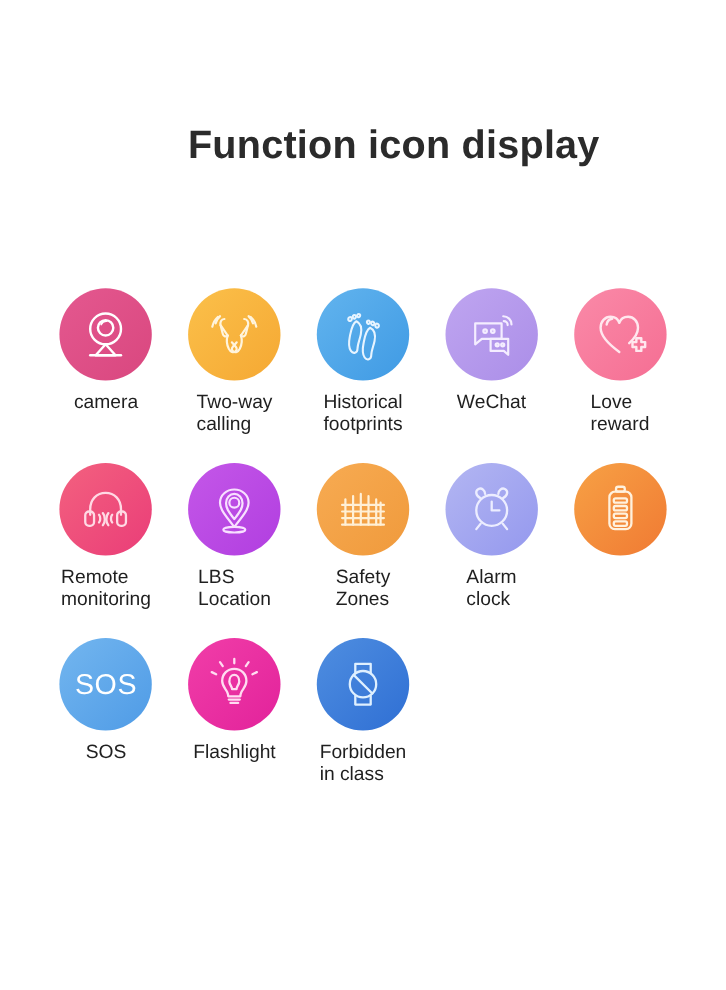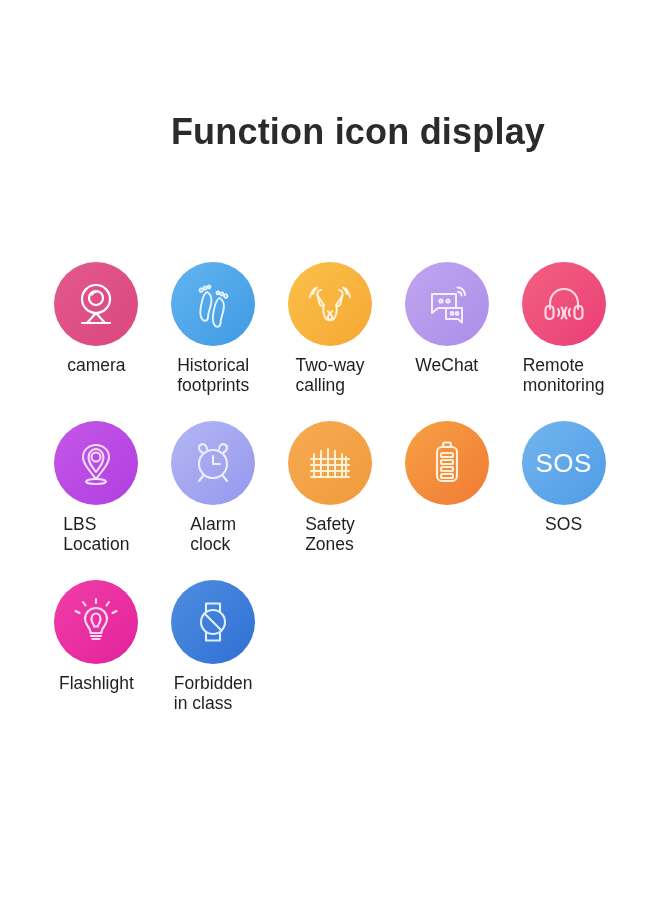--- a/index.html
+++ b/index.html
@@ -97,39 +97,20 @@
           <circle cx="25" cy="19" r="7" fill="none" stroke="#fff" stroke-width="2.2"></circle>
           <path d="M21 16 a5 5 0 0 1 5 -3" fill="none" stroke="#fff" stroke-width="1.6" stroke-linecap="round"></path>
           <path d="M25 34 L16 44 L34 44 Z" fill="none" stroke="#fff" stroke-width="2.2" stroke-linejoin="round"></path>
           <line x1="11" y1="44" x2="39" y2="44" stroke="#fff" stroke-width="2.2" stroke-linecap="round"></line>
         </svg>
       </div>
       <div class="label">camera</div>
     </div>
 
     <div class="cell">
-      <div class="circle" style="background: linear-gradient(135deg, rgb(98, 180, 238) 0%, rgb(63, 154, 228) 100%);">
-        <svg width="52" height="52" viewBox="0 0 52 52">
-          <g fill="none" stroke="#e7f4ff" stroke-width="1.9" stroke-linecap="round" stroke-linejoin="round">
-            <path d="M20 14 c4 2 5 7 4 12 c-1 5 -3 9 -3 13 c0 4 -4 5 -6 2 c-2 -3 -2 -8 -1 -13 c1 -5 2 -12 6 -14 Z"></path>
-            <path d="M13.5 10.5 c1.4 -0.8 2.6 0.3 2.3 1.8 c-0.3 1.4 -1.6 2 -2.6 1.2 c-0.9 -0.7 -0.9 -2.3 0.3 -3 Z"></path>
-            <path d="M17.5 8.6 c1.3 -0.7 2.4 0.3 2.1 1.6 c-0.3 1.3 -1.5 1.8 -2.4 1.1 c-0.8 -0.6 -0.8 -2.1 0.3 -2.7 Z"></path>
-            <path d="M21.5 7.6 c1.2 -0.6 2.2 0.3 1.9 1.5 c-0.3 1.2 -1.4 1.6 -2.2 1 c-0.7 -0.6 -0.7 -1.9 0.3 -2.5 Z"></path>
-            <path d="M32.5 20 c4 2 5 7 4 12 c-1 5 -3 9 -3 13 c0 4 -4 5 -6 2 c-2 -3 -2 -8 -1 -13 c1 -5 2 -12 6 -14 Z"></path>
-            <path d="M39.5 16.5 c-1.4 -0.8 -2.6 0.3 -2.3 1.8 c0.3 1.4 1.6 2 2.6 1.2 c0.9 -0.7 0.9 -2.3 -0.3 -3 Z"></path>
-            <path d="M35.5 14.6 c-1.3 -0.7 -2.4 0.3 -2.1 1.6 c0.3 1.3 1.5 1.8 2.4 1.1 c0.8 -0.6 0.8 -2.1 -0.3 -2.7 Z"></path>
-            <path d="M31.5 13.6 c-1.2 -0.6 -2.2 0.3 -1.9 1.5 c0.3 1.2 1.4 1.6 2.2 1 c0.7 -0.6 0.7 -1.9 -0.3 -2.5 Z"></path>
-          </g>
-        </svg>
-      </div>
-      <div class="label">Historical
-footprints</div>
-    </div>
-
-    <div class="cell">
       <div class="circle" style="background: linear-gradient(135deg, rgb(251, 192, 74) 0%, rgb(245, 168, 51) 100%);">
         <svg width="52" height="52" viewBox="0 0 52 52">
           <g fill="none" stroke="#fff4dd" stroke-width="2" stroke-linecap="round" stroke-linejoin="round">
             <path d="M17 12 c-3 0 -4 3 -3.5 5.5 l2 8 c0.5 2.5 3 3 4.5 1.5"></path>
             <path d="M20 27 c-1 3 -1 8 1 12 c1.6 3 4 4 6 2.5 c1.6 -1.2 1.4 -3 0.3 -4.3 l-3.5 -4"></path>
             <path d="M13.5 17.5 l6.5 9.5"></path>
             <path d="M9 16 c1 -3 2 -5 4 -6.5"></path>
             <path d="M6 19 c1 -4 2.6 -6.8 5 -8.8"></path>
             <path d="M35 12 c3 0 4 3 3.5 5.5 l-2 8 c-0.5 2.5 -3 3 -4.5 1.5"></path>
             <path d="M32 27 c1 3 1 8 -1 12 c-1.6 3 -4 4 -6 2.5 c-1.6 -1.2 -1.4 -3 -0.3 -4.3 l3.5 -4"></path>
@@ -137,37 +118,69 @@
             <path d="M43 16 c-1 -3 -2 -5 -4 -6.5"></path>
             <path d="M46 19 c-1 -4 -2.6 -6.8 -5 -8.8"></path>
           </g>
         </svg>
       </div>
       <div class="label">Two-way
 calling</div>
     </div>
 
     <div class="cell">
+      <div class="circle" style="background: linear-gradient(135deg, rgb(98, 180, 238) 0%, rgb(63, 154, 228) 100%);">
+        <svg width="52" height="52" viewBox="0 0 52 52">
+          <g fill="none" stroke="#e7f4ff" stroke-width="1.9" stroke-linecap="round" stroke-linejoin="round">
+            <path d="M20 14 c4 2 5 7 4 12 c-1 5 -3 9 -3 13 c0 4 -4 5 -6 2 c-2 -3 -2 -8 -1 -13 c1 -5 2 -12 6 -14 Z"></path>
+            <path d="M13.5 10.5 c1.4 -0.8 2.6 0.3 2.3 1.8 c-0.3 1.4 -1.6 2 -2.6 1.2 c-0.9 -0.7 -0.9 -2.3 0.3 -3 Z"></path>
+            <path d="M17.5 8.6 c1.3 -0.7 2.4 0.3 2.1 1.6 c-0.3 1.3 -1.5 1.8 -2.4 1.1 c-0.8 -0.6 -0.8 -2.1 0.3 -2.7 Z"></path>
+            <path d="M21.5 7.6 c1.2 -0.6 2.2 0.3 1.9 1.5 c-0.3 1.2 -1.4 1.6 -2.2 1 c-0.7 -0.6 -0.7 -1.9 0.3 -2.5 Z"></path>
+            <path d="M32.5 20 c4 2 5 7 4 12 c-1 5 -3 9 -3 13 c0 4 -4 5 -6 2 c-2 -3 -2 -8 -1 -13 c1 -5 2 -12 6 -14 Z"></path>
+            <path d="M39.5 16.5 c-1.4 -0.8 -2.6 0.3 -2.3 1.8 c0.3 1.4 1.6 2 2.6 1.2 c0.9 -0.7 0.9 -2.3 -0.3 -3 Z"></path>
+            <path d="M35.5 14.6 c-1.3 -0.7 -2.4 0.3 -2.1 1.6 c0.3 1.3 1.5 1.8 2.4 1.1 c0.8 -0.6 0.8 -2.1 -0.3 -2.7 Z"></path>
+            <path d="M31.5 13.6 c-1.2 -0.6 -2.2 0.3 -1.9 1.5 c0.3 1.2 1.4 1.6 2.2 1 c0.7 -0.6 0.7 -1.9 -0.3 -2.5 Z"></path>
+          </g>
+        </svg>
+      </div>
+      <div class="label">Historical
+footprints</div>
+    </div>
+
+    <div class="cell">
       <div class="circle" style="background: linear-gradient(135deg, rgb(191, 165, 240) 0%, rgb(171, 142, 232) 100%);">
         <svg width="52" height="52" viewBox="0 0 52 52">
           <g fill="none" stroke="#f4edff" stroke-width="2" stroke-linecap="round" stroke-linejoin="round">
             <path d="M11 16 h24 v14 h-18 l-6 5 Z"></path>
             <circle cx="20" cy="23" r="1.6"></circle>
             <circle cx="27" cy="23" r="1.6"></circle>
             <path d="M41 30 h-16 v11 h12 l4 3.5 Z"></path>
             <circle cx="31" cy="35.5" r="1.4"></circle>
             <circle cx="36" cy="35.5" r="1.4"></circle>
             <path d="M37 14 c2 0 3.5 1.5 3.5 3.5"></path>
             <path d="M36.5 9.5 c4.2 0 7.5 3.3 7.5 7.5"></path>
           </g>
         </svg>
       </div>
       <div class="label">WeChat</div>
     </div>
 
+    <div class="cell">
+      <div class="circle" style="background: linear-gradient(135deg, rgb(250, 138, 168) 0%, rgb(245, 110, 147) 100%);">
+        <svg width="52" height="52" viewBox="0 0 52 52">
+          <g fill="none" stroke="#ffe7ee" stroke-width="2.2" stroke-linecap="round" stroke-linejoin="round">
+            <path d="M25 42 C14 34 8 27 8 20 C8 14 12 10 17 10 C21 10 24 12.5 25 15.5 C26 12.5 29 10 33 10 C38 10 42 14 42 20 C42 25 39 29.5 34 34"></path>
+            <path d="M13.5 17 c0.5 -3 2.5 -4.8 5 -5.2"></path>
+            <path d="M37 33 h3.5 v-3.5 h4.5 v3.5 h3.5 v4.5 h-3.5 v3.5 h-4.5 v-3.5 h-3.5 Z"></path>
+          </g>
+        </svg>
+      </div>
+      <div class="label">Love
+reward</div>
+    </div>
 
     <div class="cell">
       <div class="circle" style="background: linear-gradient(135deg, rgb(243, 97, 127) 0%, rgb(234, 61, 120) 100%);">
         <svg width="52" height="52" viewBox="0 0 52 52">
           <g fill="none" stroke="#ffd9e4" stroke-width="2.1" stroke-linecap="round" stroke-linejoin="round">
             <path d="M12 31 v-5 C12 17 18 11 26 11 C34 11 40 17 40 26 v5"></path>
             <rect x="7.5" y="28" width="8" height="13" rx="3.5"></rect>
             <rect x="36.5" y="28" width="8" height="13" rx="3.5"></rect>
             <path d="M20 31 c1.5 1.6 1.5 5.4 0 7"></path>
             <path d="M23.5 29.5 c2.4 2.6 2.4 8.4 0 11"></path>
@@ -186,37 +199,20 @@
           <g fill="none" stroke="#f8e0ff" stroke-width="2" stroke-linecap="round" stroke-linejoin="round">
             <path d="M26 42 C18 32 13 26 13 20 C13 13 19 8 26 8 C33 8 39 13 39 20 C39 26 34 32 26 42 Z"></path>
             <path d="M26 35 C21 28.5 18.5 25 18.5 20.5 C18.5 15.5 22 12 26 12 C30 12 33.5 15.5 33.5 20.5 C33.5 25 31 28.5 26 35 Z"></path>
             <circle cx="26" cy="20" r="4.5"></circle>
             <ellipse cx="26" cy="44.5" rx="10" ry="2.6"></ellipse>
           </g>
         </svg>
       </div>
       <div class="label">LBS
 Location</div>
-    </div>
-
-    <div class="cell">
-      <div class="circle" style="background: linear-gradient(135deg, rgb(179, 182, 242) 0%, rgb(148, 152, 238) 100%);">
-        <svg width="52" height="52" viewBox="0 0 52 52">
-          <g fill="none" stroke="#ecedff" stroke-width="2.1" stroke-linecap="round" stroke-linejoin="round">
-            <circle cx="26" cy="27" r="14"></circle>
-            <path d="M26 19 v8 h7"></path>
-            <path d="M16 16 C11 13.5 11 9 14 7.5 C17 6 20 9 20 12"></path>
-            <path d="M36 16 C41 13.5 41 9 38 7.5 C35 6 32 9 32 12"></path>
-            <path d="M16 39 l-4 5"></path>
-            <path d="M36 39 l4 5"></path>
-          </g>
-        </svg>
-      </div>
-      <div class="label">Alarm
-clock</div>
     </div>
 
     <div class="cell">
       <div class="circle" style="background: linear-gradient(135deg, rgb(247, 171, 82) 0%, rgb(240, 154, 60) 100%);">
         <svg width="52" height="52" viewBox="0 0 52 52">
           <g fill="none" stroke="#fff0d6" stroke-width="2" stroke-linecap="round" stroke-linejoin="round">
             <path d="M10 17 v23"></path>
             <path d="M17 14 v26"></path>
             <path d="M24 12 v28"></path>
             <path d="M31 14 v26"></path>
@@ -226,20 +222,37 @@
             <path d="M7 28 h38"></path>
             <path d="M7 34 h38"></path>
             <path d="M7 40 h38"></path>
           </g>
         </svg>
       </div>
       <div class="label">Safety
 Zones</div>
     </div>
 
+    <div class="cell">
+      <div class="circle" style="background: linear-gradient(135deg, rgb(179, 182, 242) 0%, rgb(148, 152, 238) 100%);">
+        <svg width="52" height="52" viewBox="0 0 52 52">
+          <g fill="none" stroke="#ecedff" stroke-width="2.1" stroke-linecap="round" stroke-linejoin="round">
+            <circle cx="26" cy="27" r="14"></circle>
+            <path d="M26 19 v8 h7"></path>
+            <path d="M16 16 C11 13.5 11 9 14 7.5 C17 6 20 9 20 12"></path>
+            <path d="M36 16 C41 13.5 41 9 38 7.5 C35 6 32 9 32 12"></path>
+            <path d="M16 39 l-4 5"></path>
+            <path d="M36 39 l4 5"></path>
+          </g>
+        </svg>
+      </div>
+      <div class="label">Alarm
+clock</div>
+    </div>
+
 
     <div class="cell">
       <div class="circle" style="background: linear-gradient(135deg, rgb(247, 161, 69) 0%, rgb(240, 122, 51) 100%);">
         <svg width="52" height="52" viewBox="0 0 52 52">
           <g fill="none" stroke="#fff1dd" stroke-width="2.1" stroke-linecap="round" stroke-linejoin="round">
             <rect x="16" y="10" width="20" height="34" rx="5"></rect>
             <rect x="22" y="5.5" width="8" height="4.5" rx="2"></rect>
             <rect x="20" y="16" width="12" height="4" rx="1.6"></rect>
             <rect x="20" y="23" width="12" height="4" rx="1.6"></rect>
             <rect x="20" y="30" width="12" height="4" rx="1.6"></rect>

